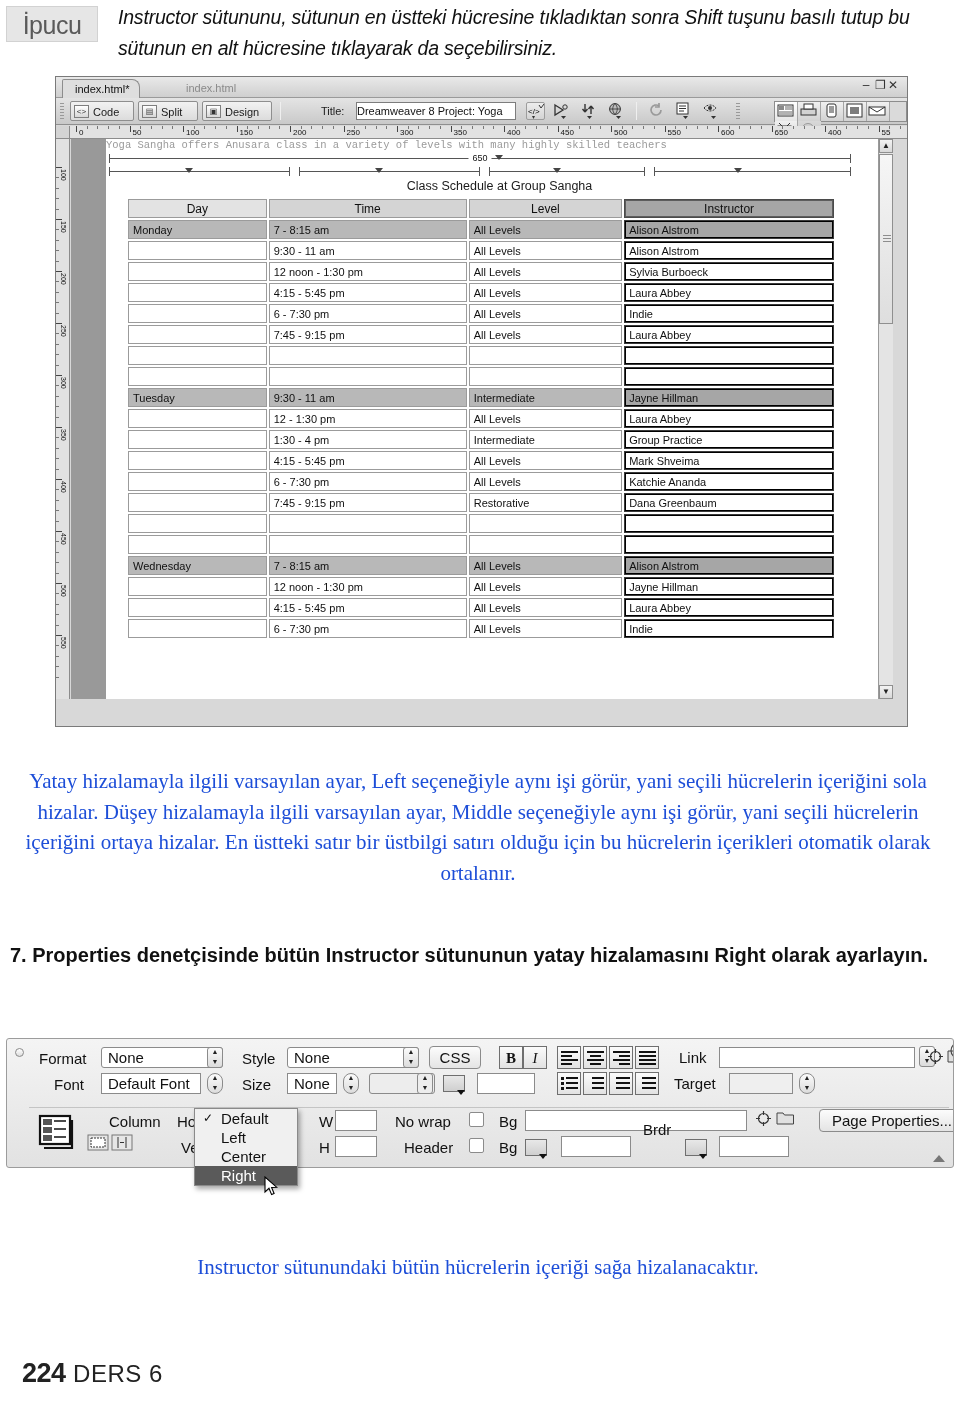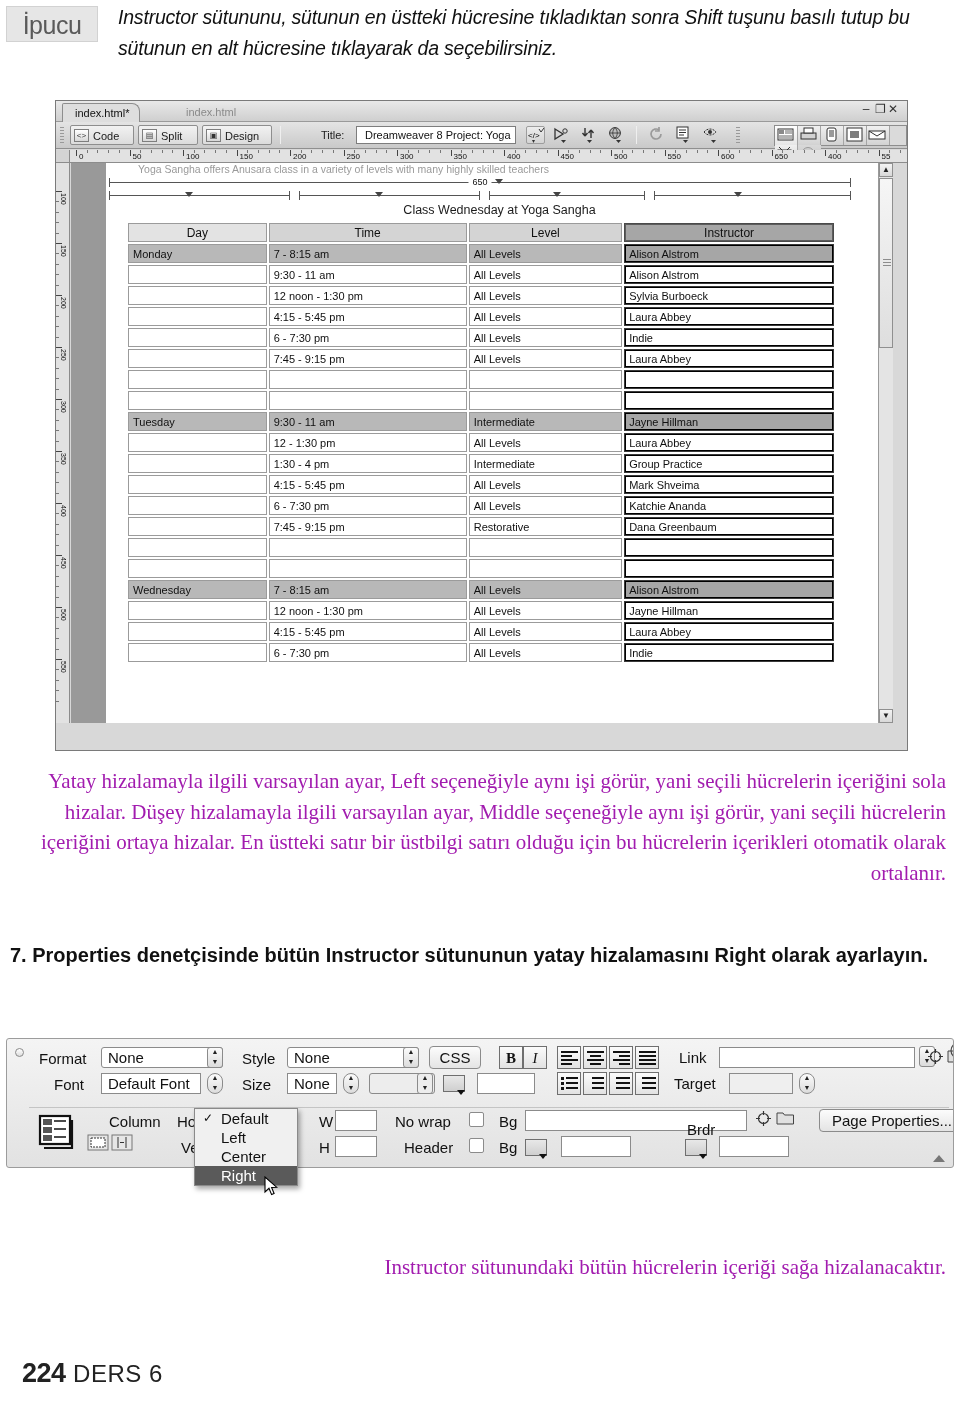--- a/index.html
+++ b/index.html
@@ -33,21 +33,21 @@
     font-family:"Liberation Sans", sans-serif;
     font-style:italic;
     font-size:19.5px;
     line-height:31px;
     color:#111;
     letter-spacing:-0.2px;
   }
 
   
   #dw-window {
-    position:absolute; left:55px; top:100px;
+    position:absolute; left:55px; top:76px;
     width:853px; height:651px;
     background:#d8d8d8;
     border:1px solid #7a7a7a;
     font-family:"Liberation Sans", sans-serif;
     font-size:10px;
     color:#1c1c1c;
     overflow:hidden;
   }
   
   #dw-tabbar {
@@ -101,21 +101,21 @@
     background:linear-gradient(#ffffff,#d8d8d8);
     border:1px solid #7e7e7e;
     font-size:8px; line-height:12px; text-align:center; color:#333;
   }
   #title-label {
     position:absolute; left:265px; top:7px; font-size:11px;
   }
   #title-input {
     position:absolute; left:300px; top:4px; width:160px; height:18px;
     background:#fff; border:1px solid #7d7d7d;
-    font-size:11px; line-height:17px; padding-left:8px; color:#111;
+    font-size:11px; line-height:17px; padding-left:0; color:#111;
     overflow:hidden; white-space:nowrap;
   }
   .tb-icon {
     position:absolute; top:4px; width:19px; height:18px;
     background:linear-gradient(#ededed,#d4d4d4);
     border:1px solid #9d9d9d; border-radius:2px;
   }
   .tb-icon.plain { background:transparent; border:none; }
   .tb-icon svg { display:block; }
   .tb-sep {
@@ -175,22 +175,21 @@
     background:#ffffff; overflow:hidden;
   }
   #doc-leftband {
     position:absolute; left:0; top:0; width:35px; height:560px;
     background:#999999;
   }
   #doc-topline {
     position:absolute; left:35px; top:0; width:787px; height:12px;
     color:#9a9a9a; font-size:10.5px; line-height:12px;
     white-space:nowrap; overflow:hidden;
-    font-family:Liberation Sans, sans-serif;
-    padding-left:32px;
+    font-family:Liberation Mono, monospace;
   }
   
   #tbl-width-bar {
     position:absolute; left:38px; top:14px; width:742px; height:11px;
   }
   #tbl-width-bar .wline {
     position:absolute; left:0; top:5px; width:100%; height:1px; background:#555;
   }
   #tbl-width-bar .wcap {
     position:absolute; top:0; left:50%; transform:translateX(-50%);
@@ -292,22 +291,22 @@
   }
   .st-box {
     border:1px solid #8d8d8d; background:#efefef;
     padding:0 3px; height:15px;
   }
 
   
   .para {
     position:absolute; left:10px; width:936px;
     font-family:"Liberation Serif", serif;
-    font-size:21px; line-height:30.5px; color:#a21caf;
-    text-align:right;
+    font-size:21px; line-height:30.5px; color:#1d4ed8;
+    text-align:center;
   }
   #step-head {
     position:absolute; left:10px; width:940px;
     font-family:"Liberation Sans", sans-serif;
     font-size:20px; line-height:30px; color:#111;
     font-weight:600;
   }
   #step-head .num { font-weight:800; }
 
   
@@ -744,21 +743,21 @@
       <div class="colseg" style="left:380px;width:155px;"></div>
         <div class="colend" style="left:380px;"></div>
         <div class="colend" style="left:535px;"></div>
         <div class="colarrow" style="left:444px;"></div>
       <div class="colseg" style="left:545px;width:197px;"></div>
         <div class="colend" style="left:545px;"></div>
         <div class="colend" style="left:741px;"></div>
         <div class="colarrow" style="left:625px;"></div>
     </div>
 
-    <div id="doc-caption">Class Wednesday at Yoga Sangha</div>
+    <div id="doc-caption">Class Schedule at Group Sangha</div>
 
     <table id="sched">
       <thead>
         <tr>
           <th class="c-day col-day">Day</th>
           <th class="col-time">Time</th>
           <th class="col-level">Level</th>
           <th class="c-instr col-instr">Instructor</th>
         </tr>
       </thead>
@@ -1084,21 +1083,21 @@
           <path d="M1 3 h6 l1.5 2 h9 v9 h-16.5z" fill="#e0e0e0" stroke="#444"></path>
         </svg>
     </div>
 
     <div class="p-label" style="left:470px; top:30px;">Bg</div>
     <div class="p-swatch" style="left:496px; top:31px;">
         <span class="caret"></span>
       </div>
     <div class="p-field flat" style="left:532px; top:28px; width:70px;"></div>
 
-    <div class="p-label" style="left:614px; top:12px;margin-left:44px;">Brdr</div>
+    <div class="p-label" style="left:614px; top:12px;">Brdr</div>
     <div class="p-swatch" style="left:656px; top:31px;">
         <span class="caret"></span>
       </div>
     <div class="p-field flat" style="left:690px; top:28px; width:70px;"></div>
 
     <div class="p-btn" style="left:790px; top:1px; width:146px;">Page Properties...</div>
   </div>
 
   <div class="collapse-tri"></div>
 </div>

